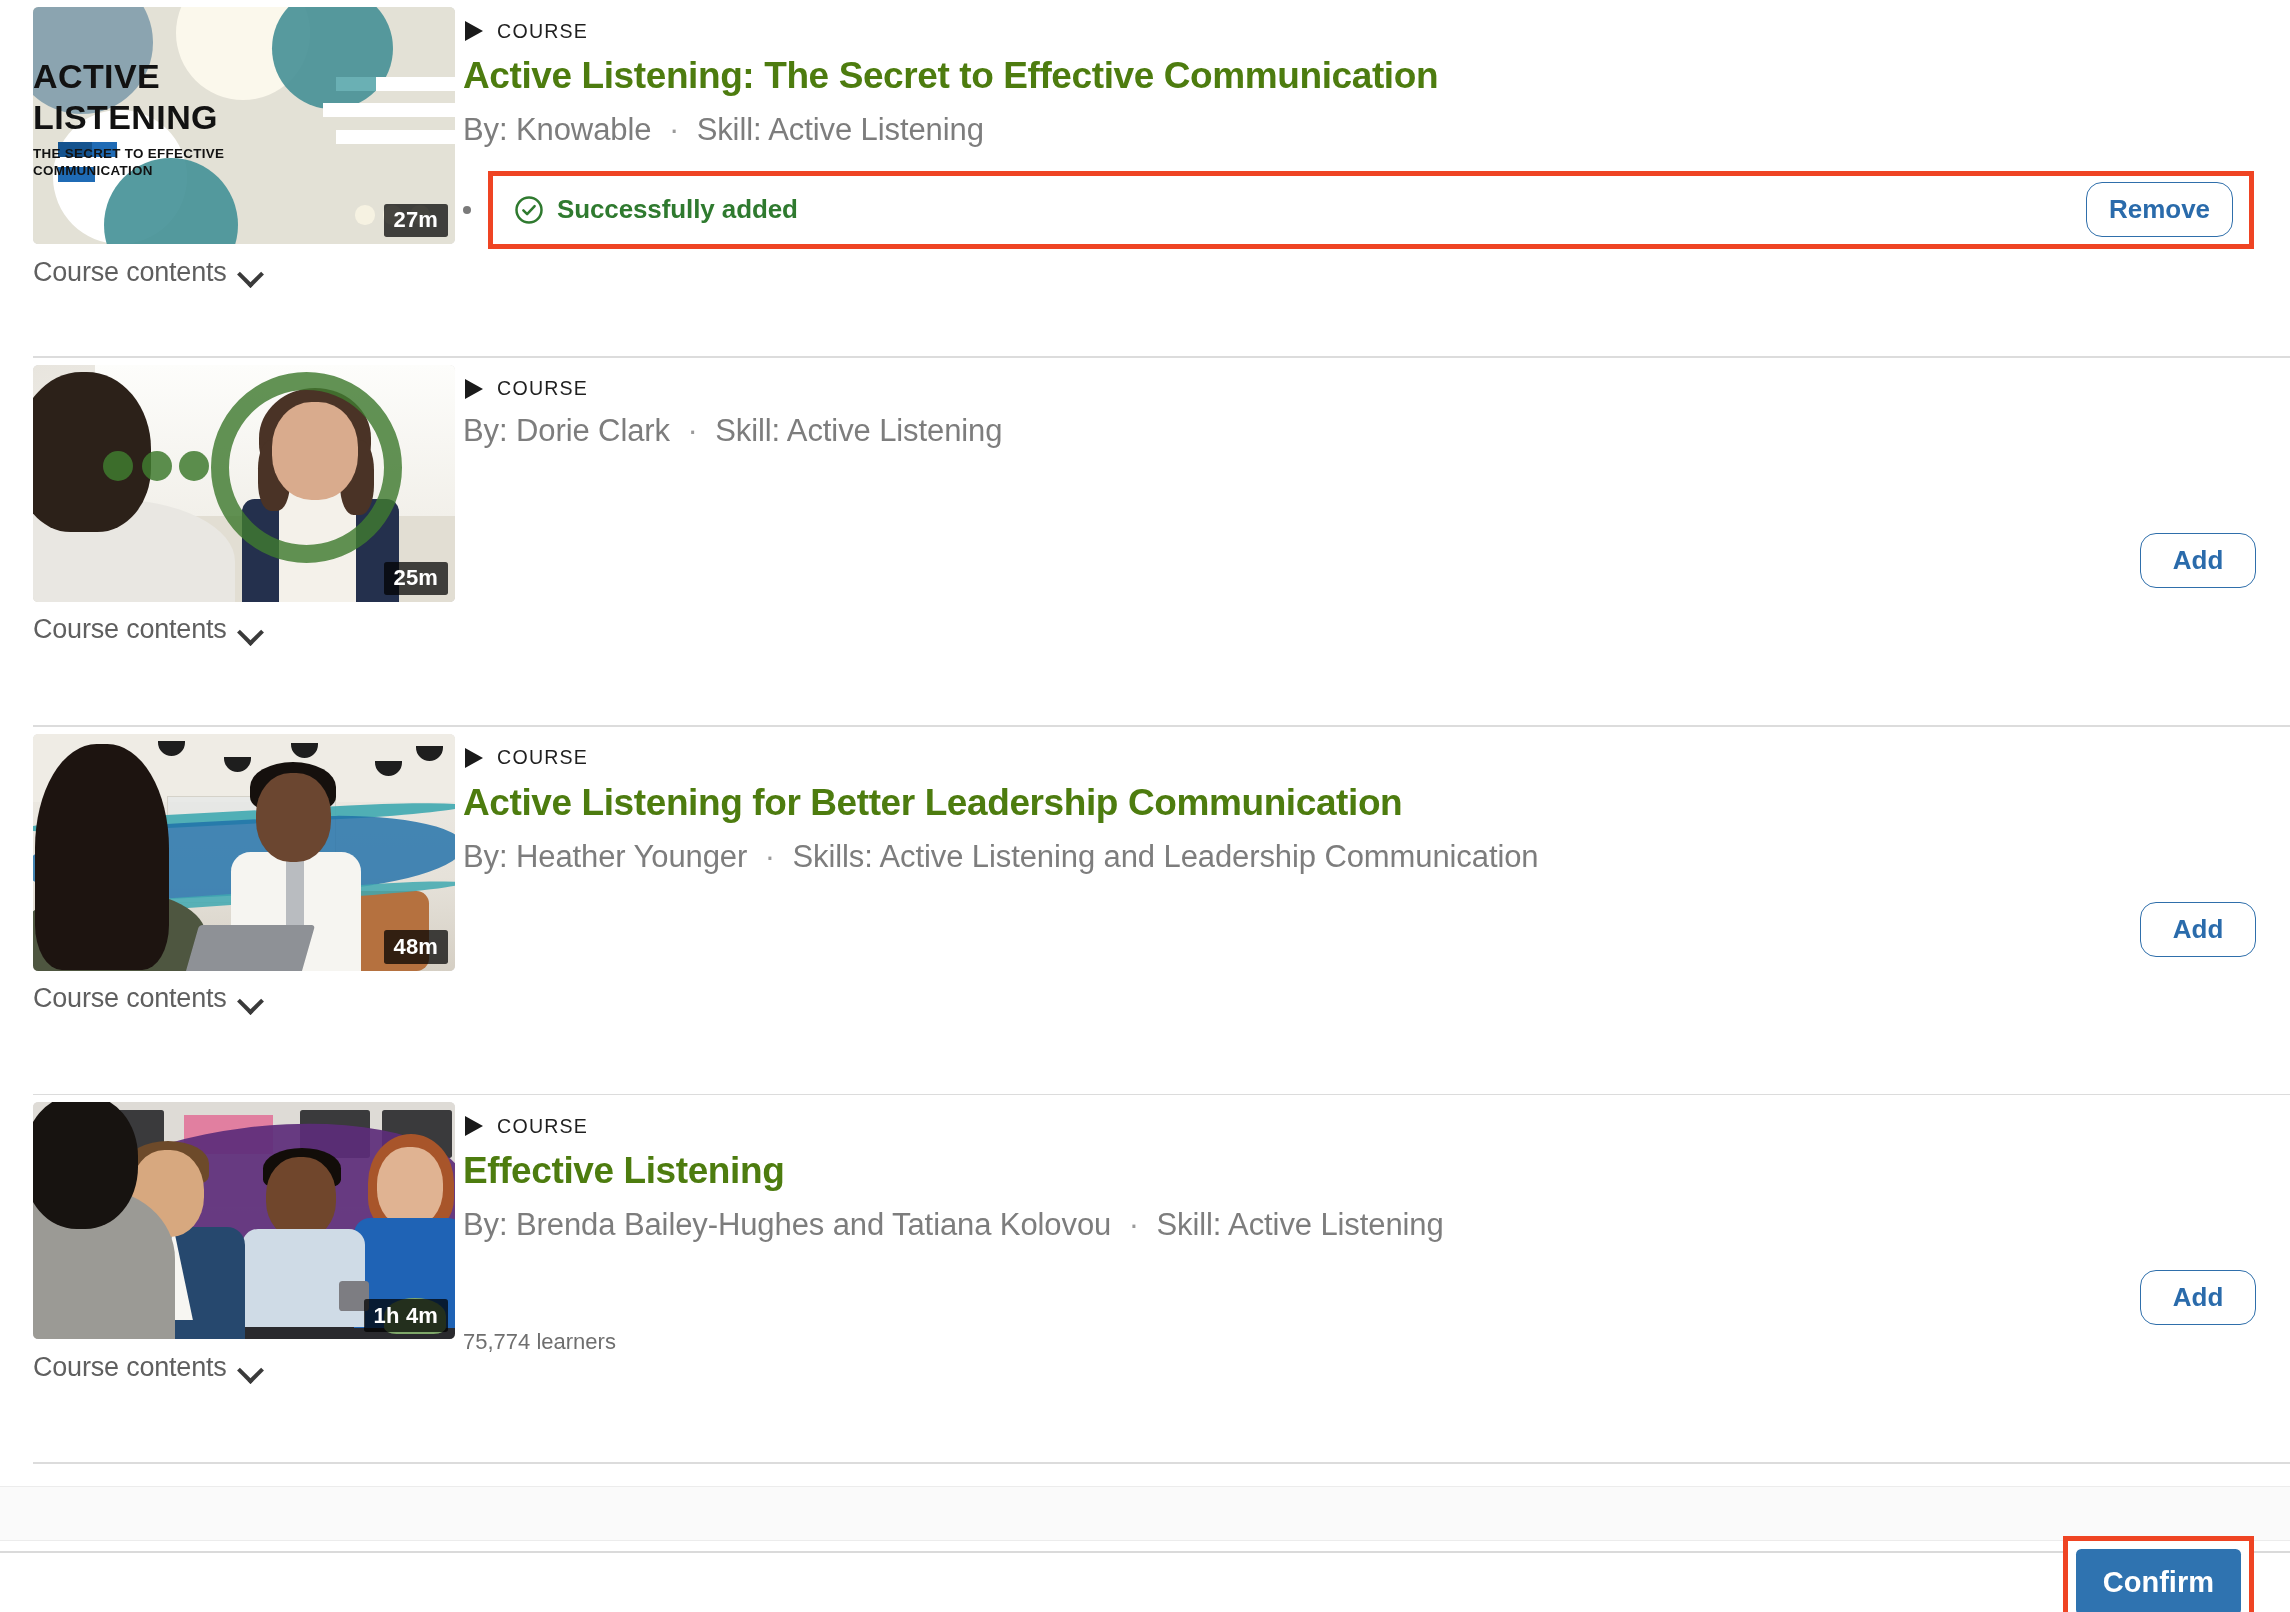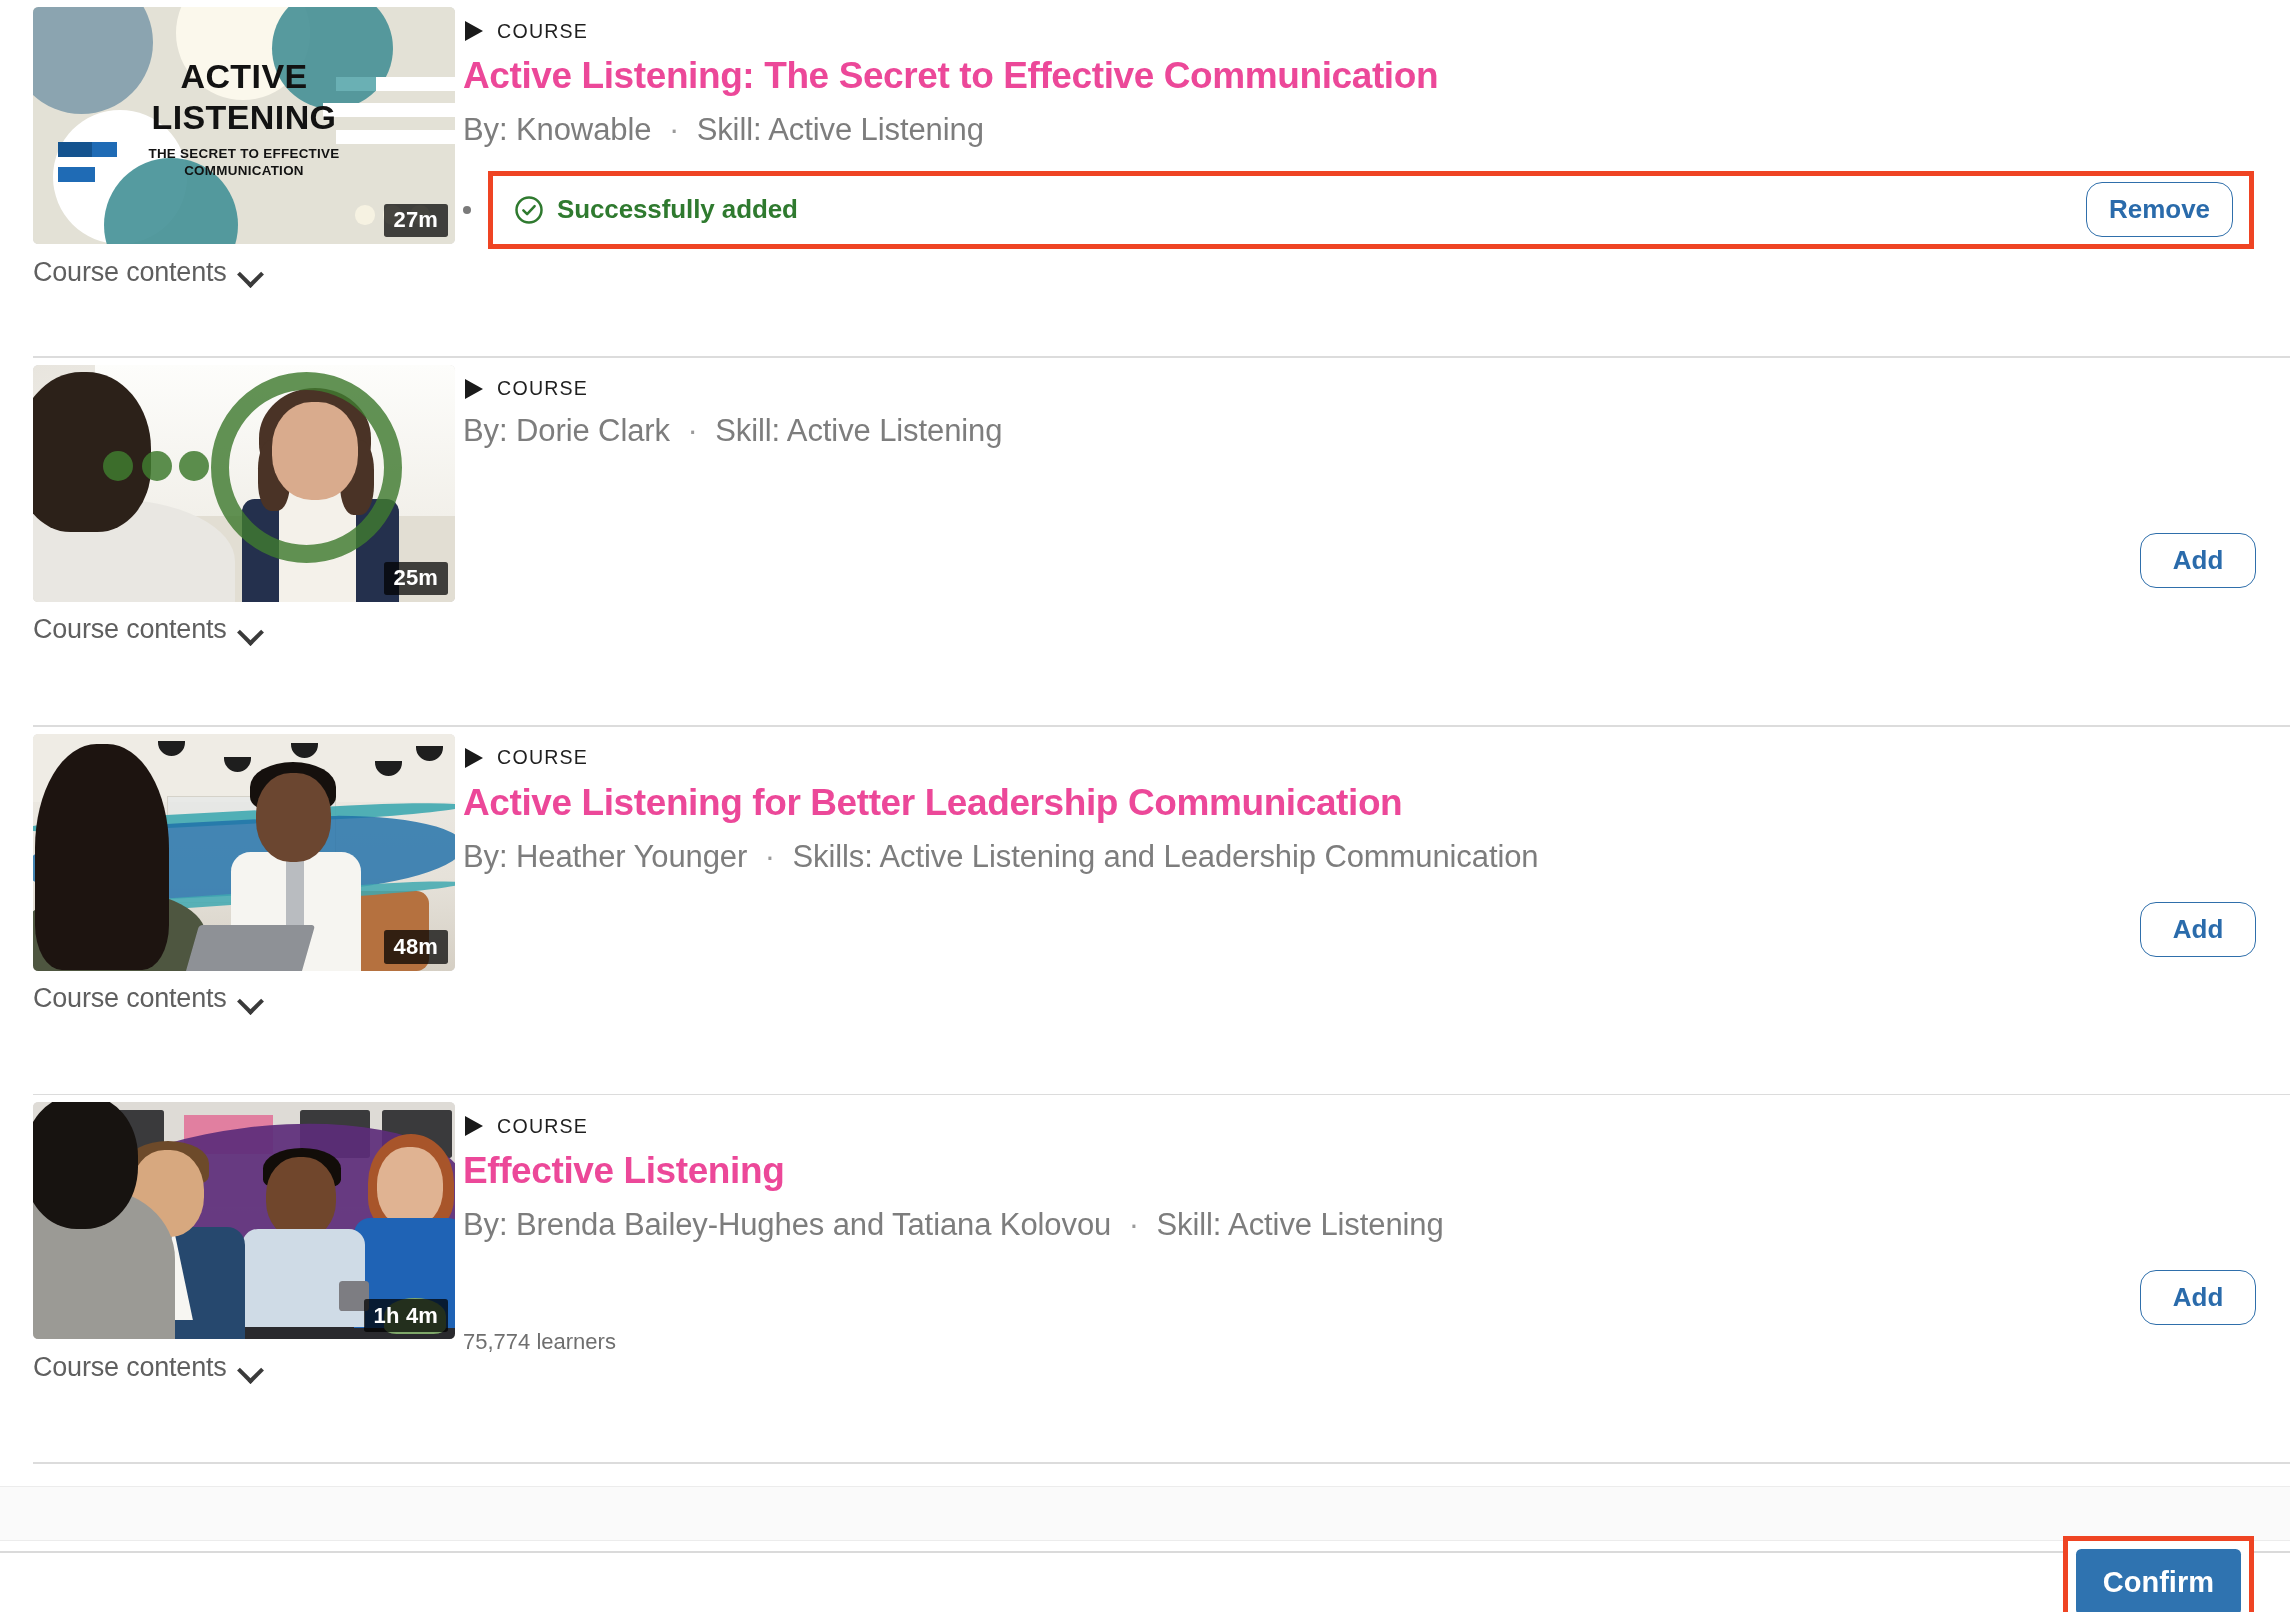--- a/index.html
+++ b/index.html
@@ -113,21 +113,21 @@
 
   .kicker-label {
     font-size: 19.6px;
     letter-spacing: 1.2px;
     color: #1f1f1f;
   }
 
   .course-title {
     font-size: 37px;
     font-weight: bold;
-    color: #ec4899;
+    color: #4d7c0f;
     letter-spacing: -0.4px;
     line-height: 1.15;
     margin-bottom: 14.3px;
   }
 
   .byline {
     font-size: 31px;
     color: #7d7d7d;
     letter-spacing: -0.1px;
   }
@@ -280,21 +280,21 @@
   .t1-c5 { position:absolute; left:71px; top:151px; width:134px; height:134px; border-radius:50%; background:#479298; opacity:.92; }
   .t1-b1 { position:absolute; left:316px; top:70px; width:116px; height:14.3px; background:#ffffff; }
   .t1-b2 { position:absolute; left:303px; top:70px; width:40px; height:14.3px; background:#6ab0b4; }
   .t1-b3 { position:absolute; left:290px; top:96px; width:143px; height:14.3px; background:#ffffff; }
   .t1-b4 { position:absolute; left:303px; top:123px; width:129px; height:14.3px; background:#ffffff; }
   .t1-b5 { position:absolute; left:25px; top:135px; width:59px; height:15px; background:#1f6bb5; }
   .t1-b6 { position:absolute; left:25px; top:135px; width:34px; height:15px; background:#14538f; }
   .t1-b7 { position:absolute; left:25px; top:160px; width:37px; height:15px; background:#1f6bb5; }
   .t1-dots { position:absolute; right:25px; bottom:19.6px; display:flex; gap:8px; }
   .t1-dots i { display:block; width:19.6px; height:19.6px; border-radius:50%; background:#f6f2e2; }
-  .t1-txt { position:absolute; left:0; right:0; top:50px; text-align:center; color:#121212; font-weight:bold; letter-spacing:0.4px; }
+  .t1-txt { position:absolute; left:0; right:0; top:50px; color:#121212; font-weight:bold; letter-spacing:0.4px; }
   .t1-l1 { font-size:34px; }
   .t1-l2 { font-size:34px; margin-top:1.8px; }
   .t1-l3 { font-size:13.4px; margin-top:9px; letter-spacing:0.3px; }
   .t1-l4 { font-size:13.4px; margin-top:1.8px; letter-spacing:0.3px; }
 
   
   .t2-bg { background: linear-gradient(160deg,#e8e5de 0%,#f4f2ee 45%,#d8d4cb 100%); }
   .t2-win { position:absolute; left:62px; top:0; right:0; bottom:86px; background:linear-gradient(180deg,#fdfdfb 0%,#f2f0ea 100%); }
   .t2-sill { position:absolute; left:62px; right:0; top:151px; height:16px; background:#ded9cd; }
   .t2-wall { position:absolute; left:0; right:0; bottom:0; height:86px; background:#e2ded3; }

